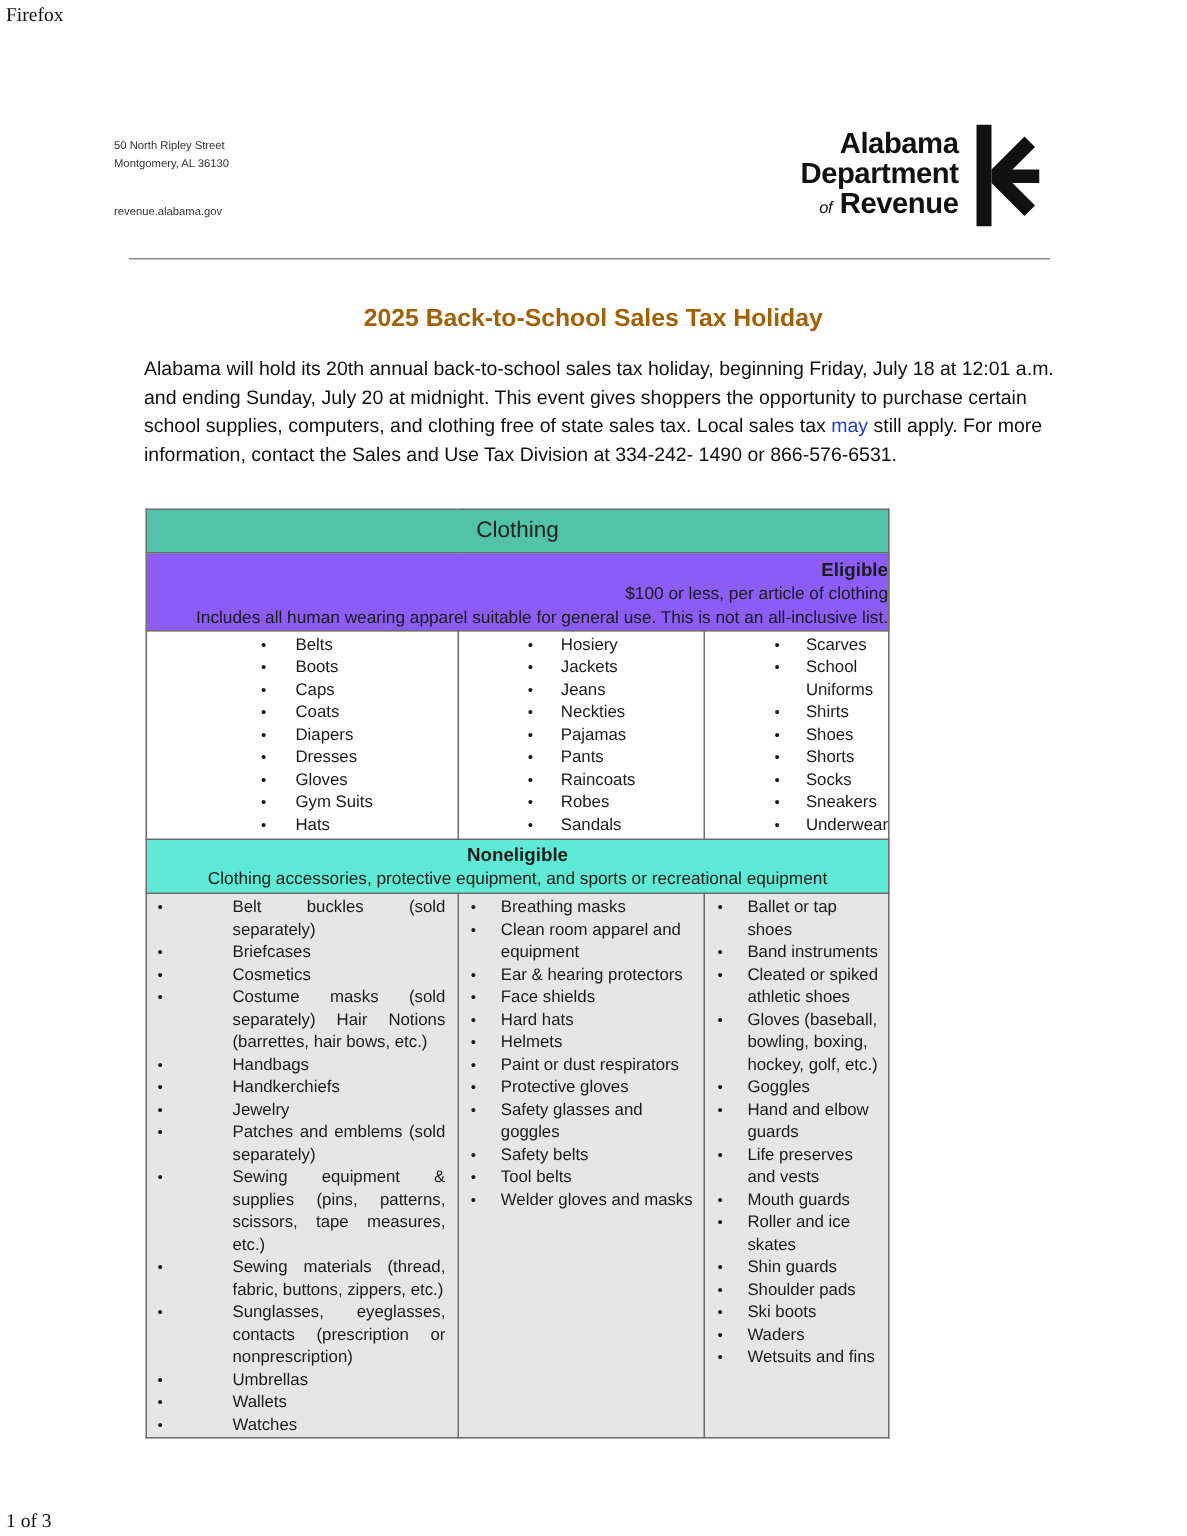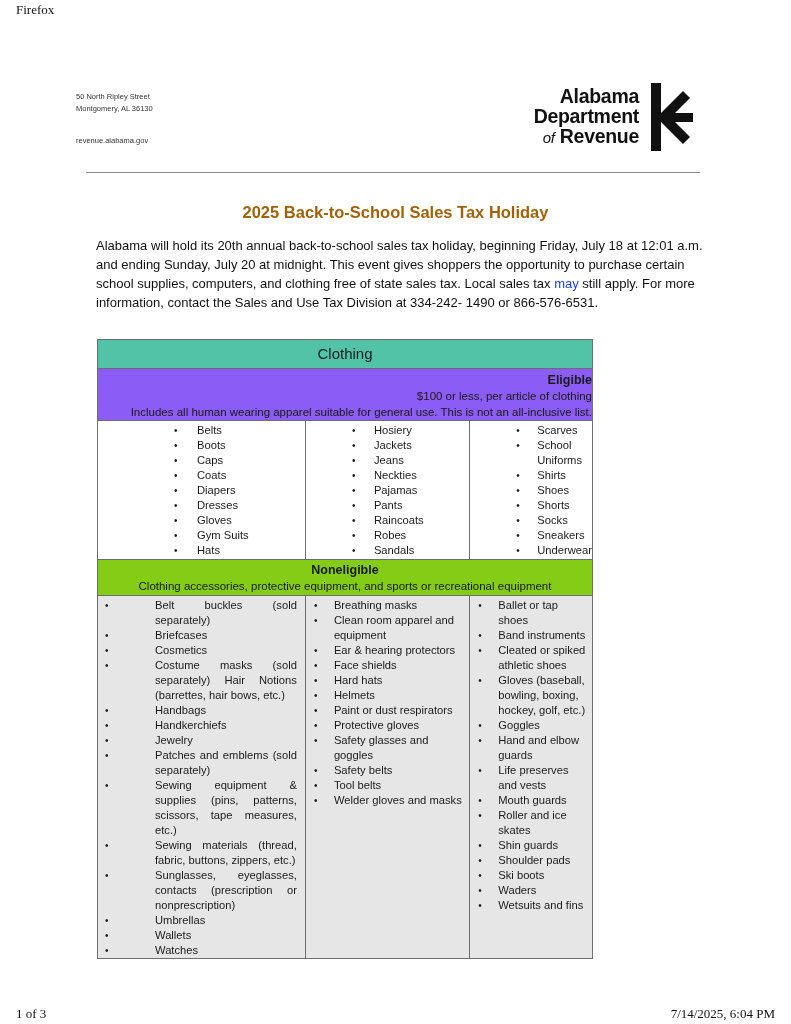--- a/index.html
+++ b/index.html
@@ -2,48 +2,48 @@
 <html><head>
 <meta charset="utf-8">
 <style>
   * { box-sizing: border-box; margin: 0; padding: 0; }
   html, body { width: 791px; height: 1024px; background: #ffffff; overflow: hidden; }
   body { position: relative; font-family: "Liberation Sans", sans-serif; color: #1a1a1a; }
 
   .print-header, .print-footer {
     position: absolute; left: 0; right: 0;
     font-family: "Liberation Serif", serif; font-size: 13px; color: #111;
-    display: flex; justify-content: space-between; padding: 0 16px;
+    display: flex; justify-content: space-between; padding: 0 4px; flex-direction: column;
   }
   .print-header { top: 2px; }
   .print-footer { top: 1006px; }
 
   .letterhead { position: absolute; left: 76px; top: 91px; width: 620px; height: 70px; }
   .addr { font-size: 7.5px; color: #333; line-height: 11.5px; }
   .addr-line { display: block; }
   .web { position: absolute; left: 0; top: 45px; font-size: 7.5px; color: #333; }
   .logo { position: absolute; right: 3px; top: -8px; display: flex; align-items: center; }
   .logo-text { text-align: right; font-weight: bold; font-size: 19.5px; line-height: 20px; color: #111; letter-spacing: -0.3px; margin-right: 8px; }
-  .logo-text .of { font-style: italic; font-weight: normal; font-size: 15px; }
+  .logo-text .of { font-style: italic; font-weight: normal; font-size: 11px; }
   .logo-mark { width: 46px; height: 68px; }
 
   .rule { position: absolute; left: 86px; top: 172px; width: 614px; height: 1px; background: #8a8a8a; }
 
   .title { position: absolute; left: 0; right: 0; top: 203px; text-align: center; font-weight: bold; font-size: 16.5px; color: #a16207; }
   .intro { position: absolute; left: 96px; top: 236px; width: 608px; font-size: 13px; line-height: 19px; color: #111; }
   .intro .may { color: #1f3fd1; }
 
   table.clothing { position: absolute; left: 97px; top: 339px; width: 496px; border-collapse: collapse; font-size: 11.2px; }
   table.clothing td { border: 1.5px solid #6d6d6d; vertical-align: top; }
   .hdr-cell { background: #52c3a7; text-align: center; font-size: 15px; height: 29px; line-height: 27px; color: #222; }
   .elig-cell { background: #8b5cf6; text-align: right; padding-top: 3px; height: 52px; }
   .elig-title { font-weight: bold; font-size: 12.5px; line-height: 16px; }
   .elig-line { line-height: 16px; font-size: 11.5px; }
   .elig-col { background: #fff; padding-top: 2px; height: 139px; }
-  .nonelig-cell { background: #84cc16; text-align: center; padding-top: 2px; height: 36px; }
+  .nonelig-cell { background: #5eead4; text-align: center; padding-top: 2px; height: 36px; }
   .ne-col { background: #e6e6e6; padding-top: 2px; height: 310px; }
 
   ul.list { list-style: none; }
   ul.list li { position: relative; line-height: 15px; }
   ul.list li::before { content: "•"; position: absolute; font-size: 10px; }
   .col1 ul li { padding-left: 99px; } .col1 ul li::before { left: 76px; }
   .col2 ul li { padding-left: 46px; } .col2 ul li::before { left: 44px; left: 44px; }
   .col3 ul li { padding-left: 67px; } .col3 ul li::before { left: 46px; }
   .col2 ul li { padding-left: 68px; } .col2 ul li::before { left: 46px; }
   .ne1 ul li { padding-left: 57px; padding-right: 8px; text-align: justify; } .ne1 ul li::before { left: 7px; }

